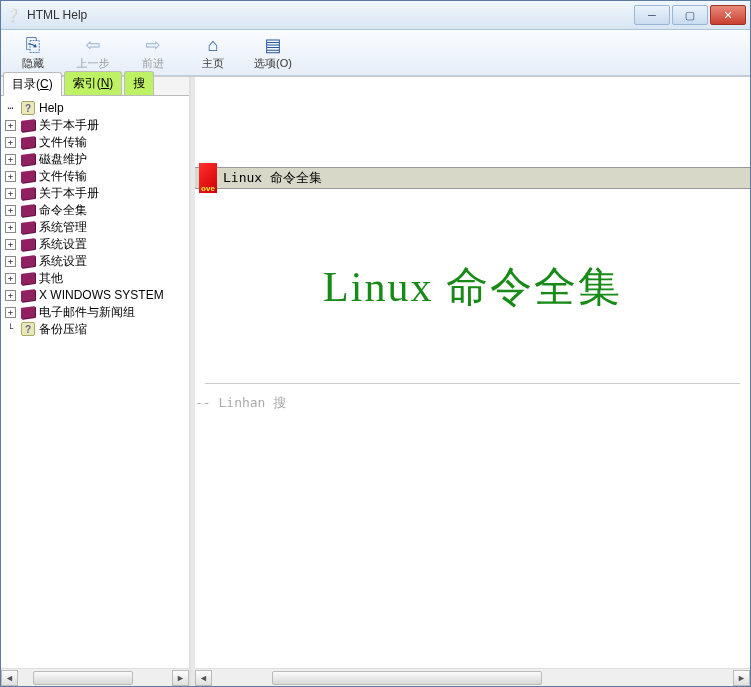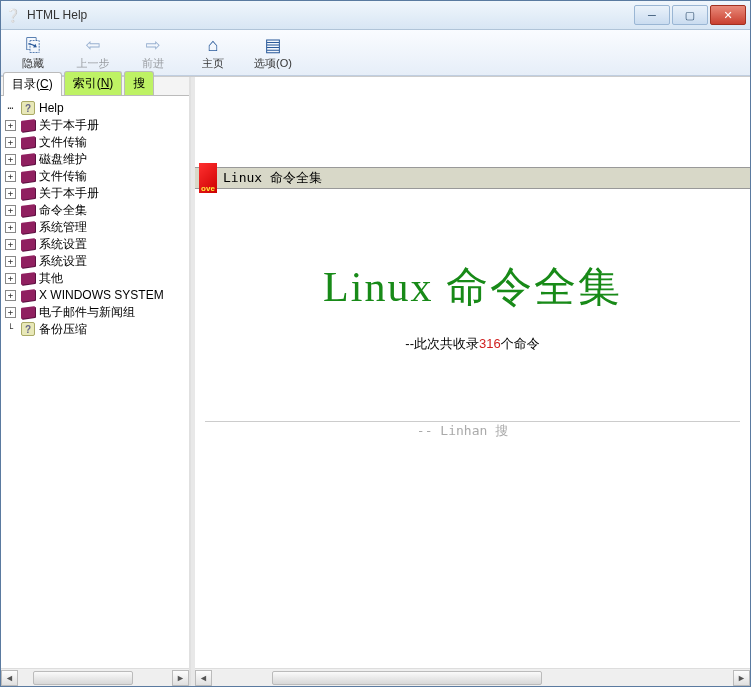--- a/index.html
+++ b/index.html
@@ -46,21 +46,21 @@
     
     .content-pane { flex: 1; display: flex; flex-direction: column; background: #fff; min-width: 0; }
     .content-body { flex:1; overflow:hidden; position:relative; }
     .page-header { margin-top: 90px; height: 22px; background: #d8d8c8; border-top:1px solid #999; border-bottom:1px solid #999; display:flex; align-items:center; padding-left:4px; }
     .hdr-ico { width:18px; height:30px; background: linear-gradient(135deg,#ff3030,#cc0000); margin-right:6px; display:flex; align-items:flex-end; justify-content:center; font-size:8px; color:#ffeb3b; font-weight:bold; }
     .hdr-text { font-family: "SimSun", monospace; font-size: 13px; }
     .big-title { text-align:center; margin-top: 70px; font-family: "SimSun", serif; font-size: 42px; color: #188a18; font-weight: normal; letter-spacing: 2px; }
     .subtitle { text-align:center; margin-top: 20px; font-size: 13px; color:#000; }
     .subtitle .count { color: #d02020; }
     .hr1 { margin: 68px 10px 0 10px; border:none; border-top:1px solid #ccc; }
-    .credit { text-align:center; padding-right:20px; margin-top:0; font-size:13px; color:#aaa; font-family:"SimSun",monospace; }
+    .credit { text-align:left; padding-right:20px; margin-top:10px; font-size:13px; color:#aaa; font-family:"SimSun",monospace; }
     
     .content-hscroll { height: 18px; background:#f0f0f0; border-top:1px solid #ddd; display:flex; align-items:center; }
     .content-hscroll .sb-thumb { left: 60px; width: 270px; }
   </style>
 </head>
 <body>
 
 <div class="window">
   <div class="titlebar">
     <span class="icon">❔</span>
@@ -211,23 +211,20 @@
 
     <div class="splitter"></div>
 
     <div class="content-pane">
       <div class="content-body">
         <div class="page-header">
           <div class="hdr-ico">ove</div>
           <span class="hdr-text">Linux 命令全集</span>
         </div>
         <div class="big-title">Linux 命令全集</div>
-        <div class="subtitle">
-          <span>--此次共收录</span><span class="count">316</span><span>个命令</span>
-        </div>
         <hr class="hr1">
         <div class="credit">-- Linhan 搜</div>
       </div>
       <div class="content-hscroll">
         <div class="sb-btn">◄</div>
         <div class="sb-track">
             <div class="sb-thumb"></div>
           </div>
         <div class="sb-btn">►</div>
       </div>

